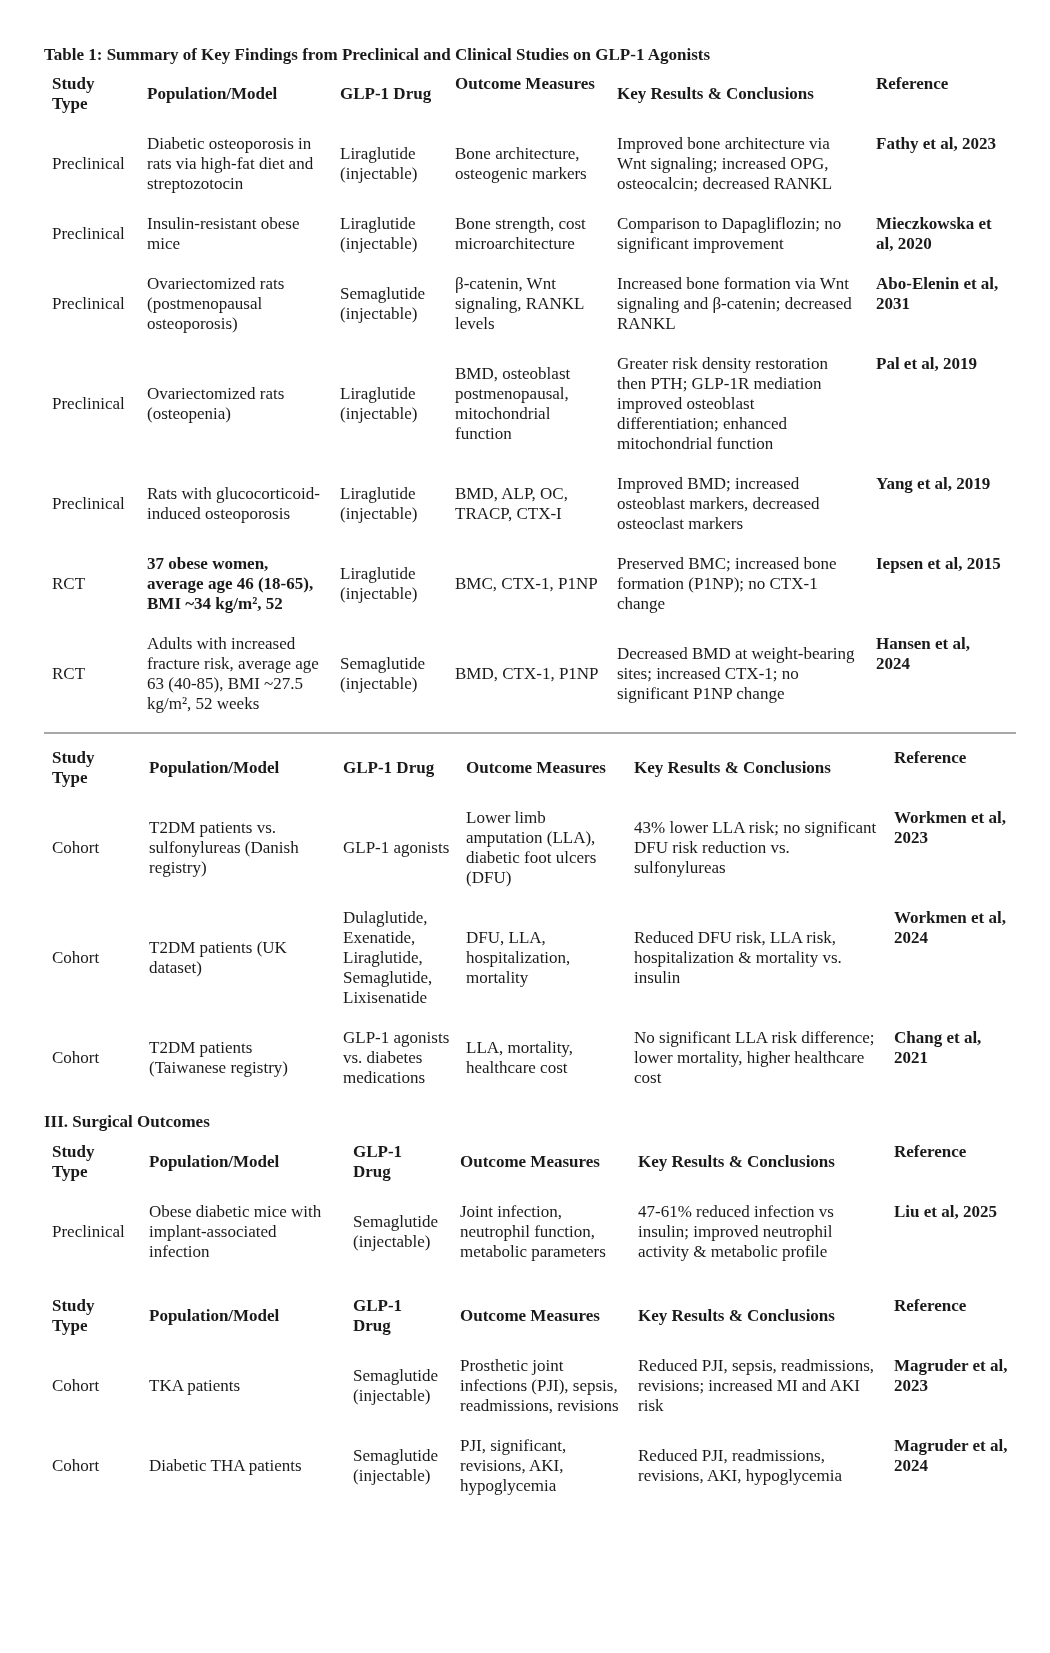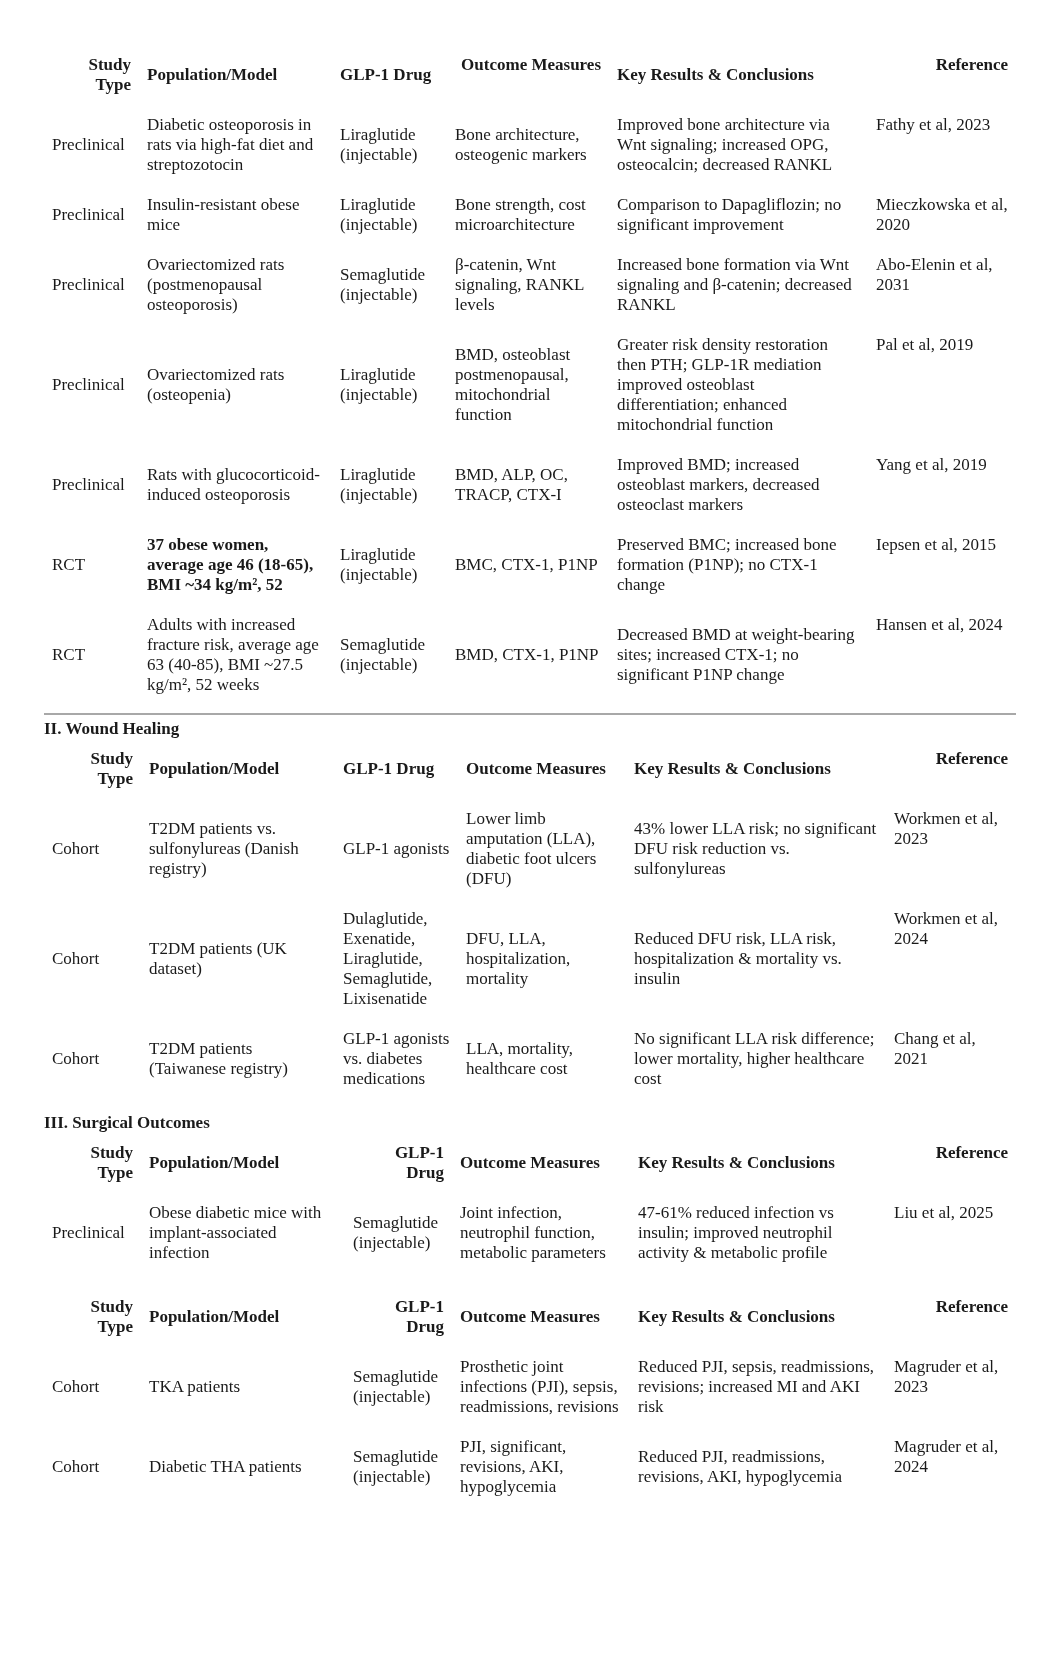--- a/index.html
+++ b/index.html
@@ -7,31 +7,32 @@
     width: 1050px; height: 1653px; position: relative; overflow: hidden;
     font-family: "Liberation Serif", "DejaVu Serif", serif;
     color: #1a1a1a; font-size: 17px; line-height: 20px;
   }
   .page { position: absolute; left: 44px; top: 45px; width: 972px; }
   .title { font-weight: bold; font-size: 17px; line-height: 19px; margin: 0; }
   .section-title { font-weight: bold; font-size: 17px; line-height: 20px; margin: 0; }
   table { border-collapse: collapse; table-layout: fixed; width: 100%; }
   td, th { padding: 0 8px; vertical-align: middle; text-align: left; }
   th { font-weight: bold; padding-top: 10px; padding-bottom: 10px; }
-  th.top { vertical-align: top; text-align: right; }
+  th.top { vertical-align: top; }
   td { padding-top: 10px; padding-bottom: 10px; }
-  td.top { vertical-align: top; }
+  td.top { vertical-align: top; font-weight: bold; }
   .clip { max-height: 60px; overflow: hidden; font-weight: bold; }
   .divider { height: 2px; background: #a8a8a8; border: none; margin: 8px 0 4px 0; }
   .gap { height: 14px; }
 </style>
 </head>
 <body>
 
 <div class="page">
+  <p class="title">Table 1: Summary of Key Findings from Preclinical and Clinical Studies on GLP-1 Agonists</p>
 
   <table>
     <colgroup>
         <col style="width:95px">
         <col style="width:193px">
         <col style="width:115px">
         <col style="width:162px">
         <col style="width:259px">
         <col style="width:148px">
       </colgroup>
@@ -184,21 +185,20 @@
           </td>
           <td class="top">
             <div>Hansen et al, 2024</div>
           </td>
         </tr>
       </tbody>
   </table>
 
   <hr class="divider">
 
-  <p class="section-title">II. Wound Healing</p>
   <table>
     <colgroup>
         <col style="width:97px">
         <col style="width:194px">
         <col style="width:123px">
         <col style="width:168px">
         <col style="width:260px">
         <col style="width:130px">
       </colgroup>
     <thead>

